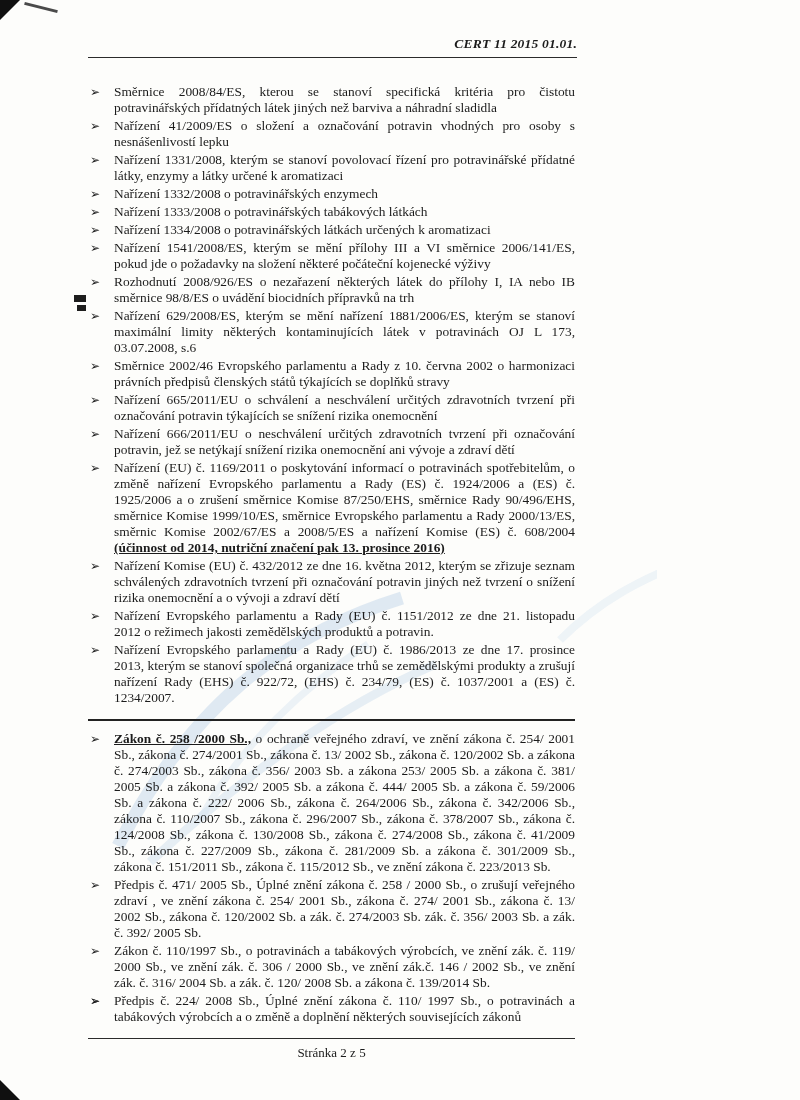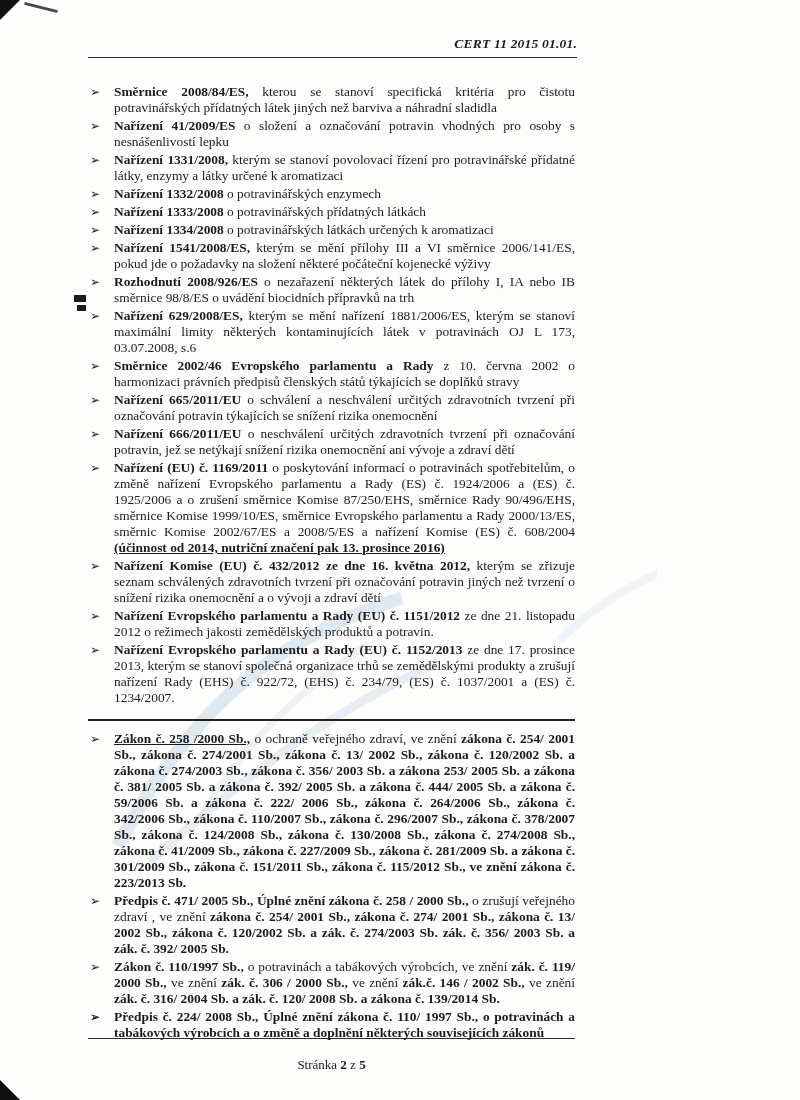--- a/index.html
+++ b/index.html
@@ -9,29 +9,29 @@
 
   .watermark { position:absolute; left:0; top:0; width:800px; height:1100px; pointer-events:none; }
 
   .header { padding:36px 80px 0 88px; }
   .doc-ref { text-align:right; font-style:italic; font-weight:bold; font-size:13.5px; letter-spacing:.2px; }
   .header-rule { margin-top:5px; border-bottom:1.5px solid #2b2b2b; }
 
   .content { position:relative; margin:26px 82px 0 88px; font-size:13.4px; line-height:16px; text-align:justify; }
   .item { position:relative; padding-left:26px; margin-bottom:2px; }
   .bullet { position:absolute; left:2px; top:0; font-size:12px; font-weight:normal; }
-  .b  { font-weight:bold; }
+  .b  { font-weight:normal; }
   .r  { font-weight:normal; }
   .bu { font-weight:bold; text-decoration:underline; }
 
   .divider { border-bottom:2px solid #222; margin:13px 0 10px 0; }
 
   .footer { position:absolute; left:88px; right:82px; top:1038px; }
   .footer-rule { border-bottom:1.5px solid #2b2b2b; }
-  .footer-text { text-align:center; margin-top:18px; font-size:13px; }
+  .footer-text { text-align:center; margin-top:6px; font-size:13px; }
 
   
   .art-tl   { position:absolute; left:0; top:0; width:0; height:0; border-top:20px solid #101010; border-right:20px solid transparent; }
   .art-tl2  { position:absolute; left:24px; top:6px; width:34px; height:3px; background:#4a4a4a; transform:rotate(14deg); }
   .art-left1{ position:absolute; left:74px; top:295px; width:12px; height:7px; background:#1d1d1d; }
   .art-left2{ position:absolute; left:77px; top:305px; width:9px;  height:6px; background:#1d1d1d; }
   .art-bl   { position:absolute; left:0; top:1080px; width:0; height:0; border-bottom:20px solid #101010; border-right:20px solid transparent; }
 </style>
 </head>
 <body>
@@ -58,32 +58,32 @@
     <div class="header-rule"></div>
   </div>
 
   <div class="content">
 
     <div>
       <div class="item"><span class="bullet">➢</span><span class="b">Směrnice 2008/84/ES,</span><span class="r"> kterou se stanoví specifická kritéria pro čistotu potravinářských přídatných látek jiných než barviva a náhradní sladidla</span></div>
       <div class="item"><span class="bullet">➢</span><span class="b">Nařízení 41/2009/ES</span><span class="r"> o složení a označování potravin vhodných pro osoby s nesnášenlivostí lepku</span></div>
       <div class="item"><span class="bullet">➢</span><span class="b">Nařízení 1331/2008,</span><span class="r"> kterým se stanoví povolovací řízení pro potravinářské přídatné látky, enzymy a látky určené k aromatizaci</span></div>
       <div class="item"><span class="bullet">➢</span><span class="b">Nařízení 1332/2008</span><span class="r"> o potravinářských enzymech</span></div>
-      <div class="item"><span class="bullet">➢</span><span class="b">Nařízení 1333/2008</span><span class="r"> o potravinářských přídatných látkách</span></div>
+      <div class="item"><span class="bullet">➢</span><span class="b">Nařízení 1333/2008</span><span class="r"> o potravinářských tabákových látkách</span></div>
       <div class="item"><span class="bullet">➢</span><span class="b">Nařízení 1334/2008</span><span class="r"> o potravinářských látkách určených k aromatizaci</span></div>
       <div class="item"><span class="bullet">➢</span><span class="b">Nařízení 1541/2008/ES,</span><span class="r"> kterým se mění přílohy III a VI směrnice 2006/141/ES, pokud jde o požadavky na složení některé počáteční kojenecké výživy</span></div>
       <div class="item"><span class="bullet">➢</span><span class="b">Rozhodnutí 2008/926/ES</span><span class="r"> o nezařazení některých látek do přílohy I, IA nebo IB směrnice 98/8/ES o uvádění biocidních přípravků na trh</span></div>
       <div class="item"><span class="bullet">➢</span><span class="b">Nařízení 629/2008/ES,</span><span class="r"> kterým se mění nařízení 1881/2006/ES, kterým se stanoví maximální limity některých kontaminujících látek v potravinách OJ L 173, 03.07.2008, s.6</span></div>
       <div class="item"><span class="bullet">➢</span><span class="b">Směrnice 2002/46 Evropského parlamentu a Rady</span><span class="r"> z 10. června 2002 o harmonizaci právních předpisů členských států týkajících se doplňků stravy</span></div>
       <div class="item"><span class="bullet">➢</span><span class="b">Nařízení 665/2011/EU</span><span class="r"> o schválení a neschválení určitých zdravotních tvrzení při označování potravin týkajících se snížení rizika onemocnění</span></div>
       <div class="item"><span class="bullet">➢</span><span class="b">Nařízení 666/2011/EU</span><span class="r"> o neschválení určitých zdravotních tvrzení při označování potravin, jež se netýkají snížení rizika onemocnění ani vývoje a zdraví dětí</span></div>
       <div class="item"><span class="bullet">➢</span><span class="b">Nařízení (EU) č. 1169/2011</span><span class="r"> o poskytování informací o potravinách spotřebitelům, o změně nařízení Evropského parlamentu a Rady (ES) č. 1924/2006 a (ES) č. 1925/2006 a o zrušení směrnice Komise 87/250/EHS, směrnice Rady 90/496/EHS, směrnice Komise 1999/10/ES, směrnice Evropského parlamentu a Rady 2000/13/ES, směrnic Komise 2002/67/ES a 2008/5/ES a nařízení Komise (ES) č. 608/2004 </span><span class="bu">(účinnost od 2014, nutriční značení pak 13. prosince 2016)</span></div>
       <div class="item"><span class="bullet">➢</span><span class="b">Nařízení Komise (EU) č. 432/2012 ze dne 16. května 2012,</span><span class="r"> kterým se zřizuje seznam schválených zdravotních tvrzení při označování potravin jiných než tvrzení o snížení rizika onemocnění a o vývoji a zdraví dětí</span></div>
       <div class="item"><span class="bullet">➢</span><span class="b">Nařízení Evropského parlamentu a Rady (EU) č. 1151/2012</span><span class="r"> ze dne 21. listopadu 2012 o režimech jakosti zemědělských produktů a potravin.</span></div>
-      <div class="item"><span class="bullet">➢</span><span class="b">Nařízení Evropského parlamentu a Rady (EU) č. 1152/2013</span><span class="r"> ze dne 17. prosince 2013, kterým se stanoví společná organizace trhů se zemědělskými produkty a zrušují nařízení Rady (EHS) č. 922/72, (EHS) č. 234/79, (ES) č. 1037/2001 a (ES) č. 1234/2007.</span></div>
+      <div class="item"><span class="bullet">➢</span><span class="b">Nařízení Evropského parlamentu a Rady (EU) č. 1986/2013</span><span class="r"> ze dne 17. prosince 2013, kterým se stanoví společná organizace trhů se zemědělskými produkty a zrušují nařízení Rady (EHS) č. 922/72, (EHS) č. 234/79, (ES) č. 1037/2001 a (ES) č. 1234/2007.</span></div>
     </div>
 
     <div class="divider"></div>
 
     <div>
       <div class="item"><span class="bullet">➢</span><span class="bu">Zákon č. 258 /2000 Sb.,</span><span class="r"> o ochraně veřejného zdraví, ve znění </span><span class="b">zákona č. 254/ 2001 Sb., zákona č. 274/2001 Sb., zákona č. 13/ 2002 Sb., zákona č. 120/2002 Sb. a zákona č. 274/2003 Sb., zákona č. 356/ 2003 Sb. a zákona 253/ 2005 Sb. a zákona č. 381/ 2005 Sb. a zákona č. 392/ 2005 Sb. a zákona č. 444/ 2005 Sb. a zákona č. 59/2006 Sb. a zákona č. 222/ 2006 Sb., zákona č. 264/2006 Sb., zákona č. 342/2006 Sb., zákona č. 110/2007 Sb., zákona č. 296/2007 Sb., zákona č. 378/2007 Sb., zákona č. 124/2008 Sb., zákona č. 130/2008 Sb., zákona č. 274/2008 Sb., zákona č. 41/2009 Sb., zákona č. 227/2009 Sb., zákona č. 281/2009 Sb. a zákona č. 301/2009 Sb., zákona č. 151/2011 Sb., zákona č. 115/2012 Sb., ve znění zákona č. 223/2013 Sb.</span></div>
       <div class="item"><span class="bullet">➢</span><span class="b">Předpis č. 471/ 2005 Sb., Úplné znění zákona č. 258 / 2000 Sb.,</span><span class="r"> o zrušují veřejného zdraví , ve znění </span><span class="b">zákona č. 254/ 2001 Sb., zákona č. 274/ 2001 Sb., zákona č. 13/ 2002 Sb., zákona č. 120/2002 Sb. a zák. č. 274/2003 Sb. zák. č. 356/ 2003 Sb. a zák. č. 392/ 2005 Sb.</span></div>
       <div class="item"><span class="bullet">➢</span><span class="b">Zákon č. 110/1997 Sb.,</span><span class="r"> o potravinách a tabákových výrobcích, ve znění </span><span class="b">zák. č. 119/ 2000 Sb.,</span><span class="r"> ve znění </span><span class="b">zák. č. 306 / 2000 Sb.,</span><span class="r"> ve znění </span><span class="b">zák.č. 146 / 2002 Sb.,</span><span class="r"> ve znění </span><span class="b">zák. č. 316/ 2004 Sb. a zák. č. 120/ 2008 Sb. a zákona č. 139/2014 Sb.</span></div>
       <div class="item"><span class="bullet">➢</span></div>
       <div class="item"><span class="bullet">➢</span><span class="b">Předpis č. 224/ 2008 Sb., Úplné znění zákona č. 110/ 1997 Sb., o potravinách a tabákových výrobcích a o změně a doplnění některých souvisejících zákonů</span></div>

